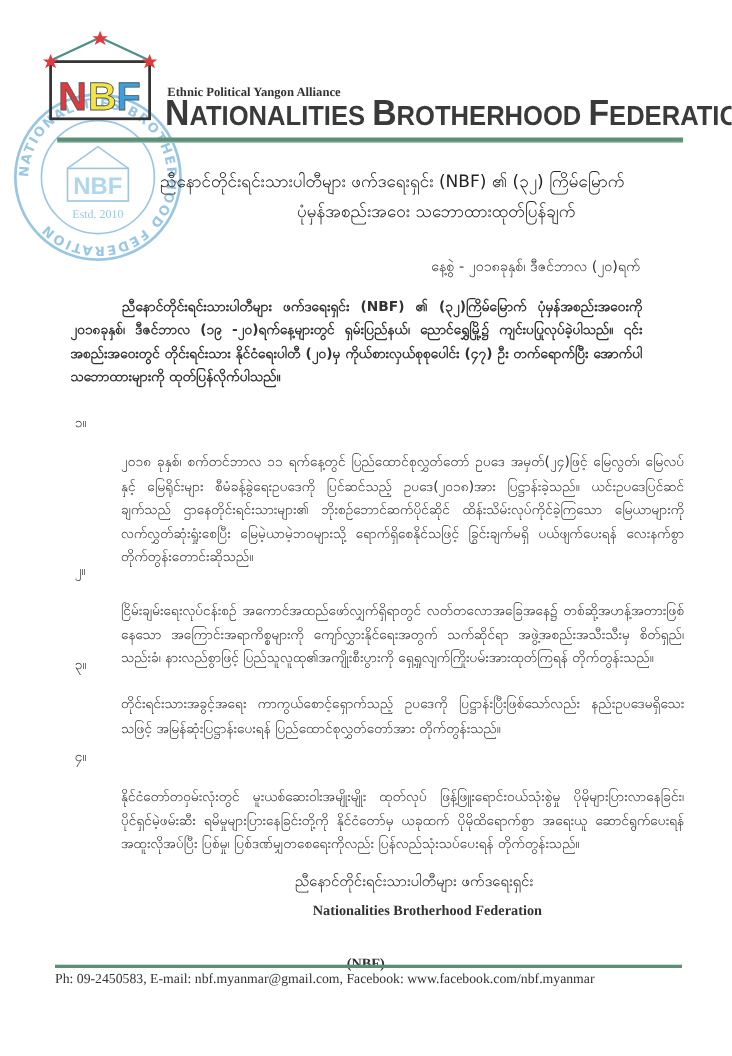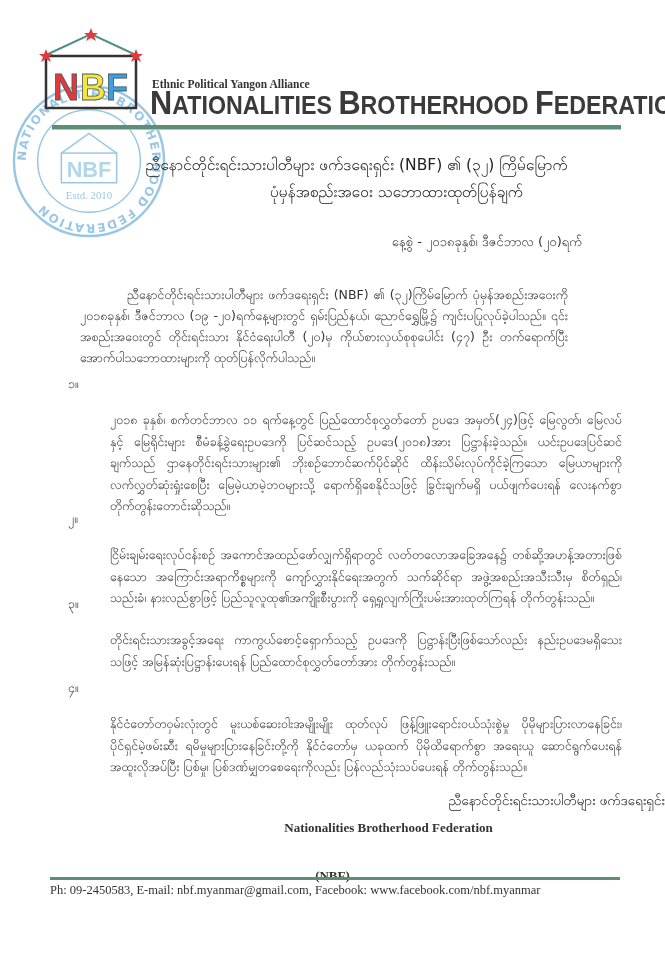--- a/index.html
+++ b/index.html
@@ -23,30 +23,30 @@
   .stamp { position:absolute; left:10px; top:82px; width:158px; height:158px; opacity:0.7; }
   .title {
     position:absolute; left:4px; width:665px; text-align:center; font-size:15.5px; color:#222;
   }
   .title1 { top:155px; padding-left:40px; box-sizing:border-box; }
   .title2 { top:182px; padding-left:40px; box-sizing:border-box;margin-left:40px; }
   .date { position:absolute; left:392px; top:233px; font-size:13px; color:#333; }
   .intro {
     position:absolute; left:64px; top:268px; width:520px; font-size:12.5px; line-height:21px; color:#333;
   }
-  .intro p { margin:16px; text-indent:47px; text-align:justify; }
+  .intro p { margin:0; text-indent:47px; text-align:justify;font-weight:bold; }
   .item { position:absolute; left:68px; width:560px; font-size:12.5px; line-height:21.5px; color:#333; }
   .item .num { position:absolute; left:0; top:0; width:30px; }
   .item .txt { position:absolute; left:42px; width:512px; text-align:justify;margin-top:36px; }
   .item1 { top:373px; }
   .item2 { top:508px; }
   .item3 { top:593px; }
   .item4 { top:677px; }
   .sig { position:absolute; left:0; width:665px; text-align:center; }
-  .sig-mm { top:792px; font-size:13.5px; color:#222; padding-left:88px; box-sizing:border-box;text-align:right; }
+  .sig-mm { top:792px; font-size:13.5px; color:#222; padding-left:88px; box-sizing:border-box; }
   .sig-en { top:820px; font-family:"Liberation Serif", serif; font-weight:bold; font-size:13px; color:#333; padding-left:112px; box-sizing:border-box; }
   .sig-abbr { top:868px; font-family:"Liberation Serif", serif; font-weight:bold; font-size:13px; color:#333; box-sizing:border-box; }
   .footer-rule { position:absolute; left:50px; top:877px; width:570px; height:3px; background:#5d8f77; }
   .footer {
     position:absolute; left:50px; top:882px; width:580px; font-family:"Liberation Serif", serif;
     font-size:12.5px; line-height:16px; color:#333; white-space:nowrap;
   }
 </style>
 </head>
 <body>

